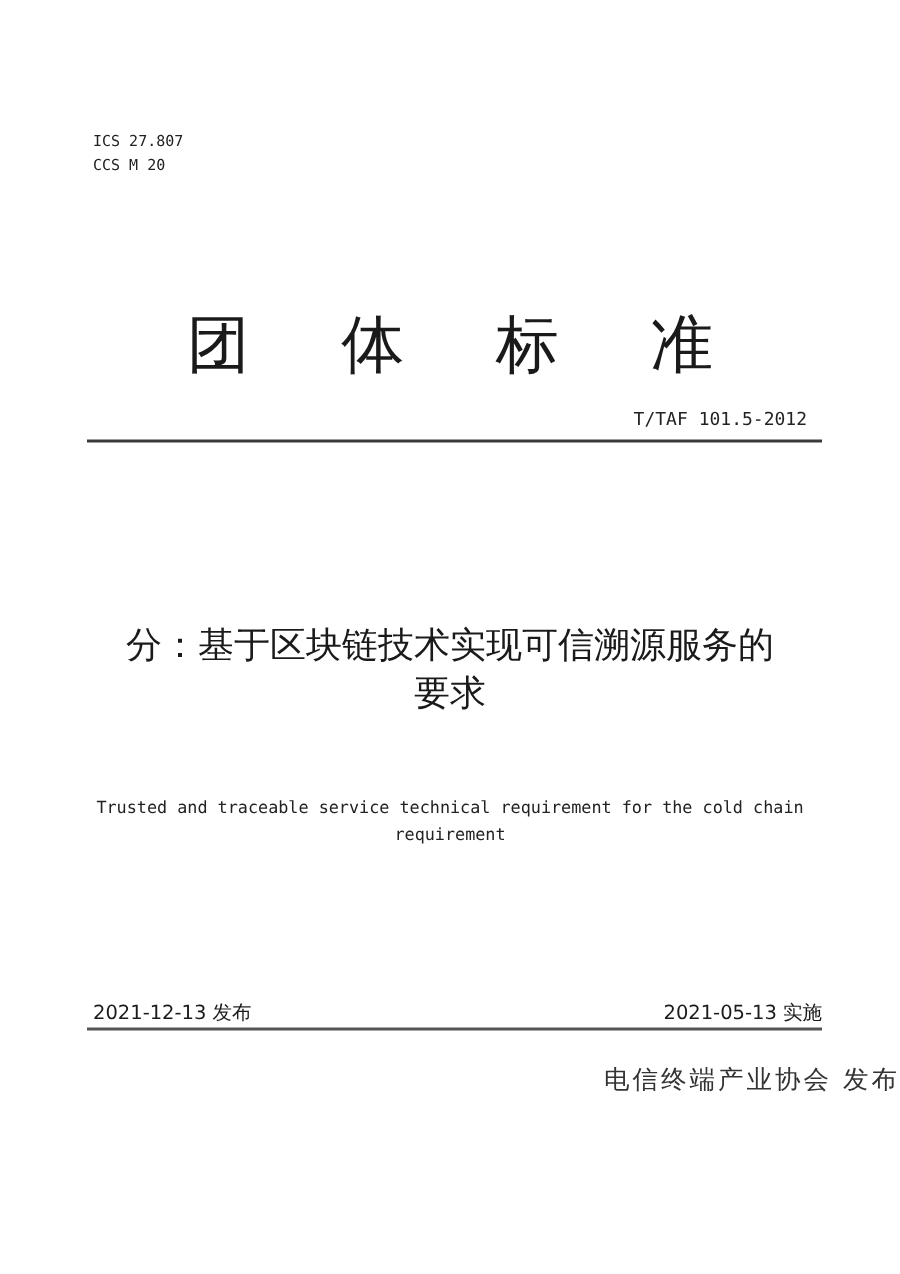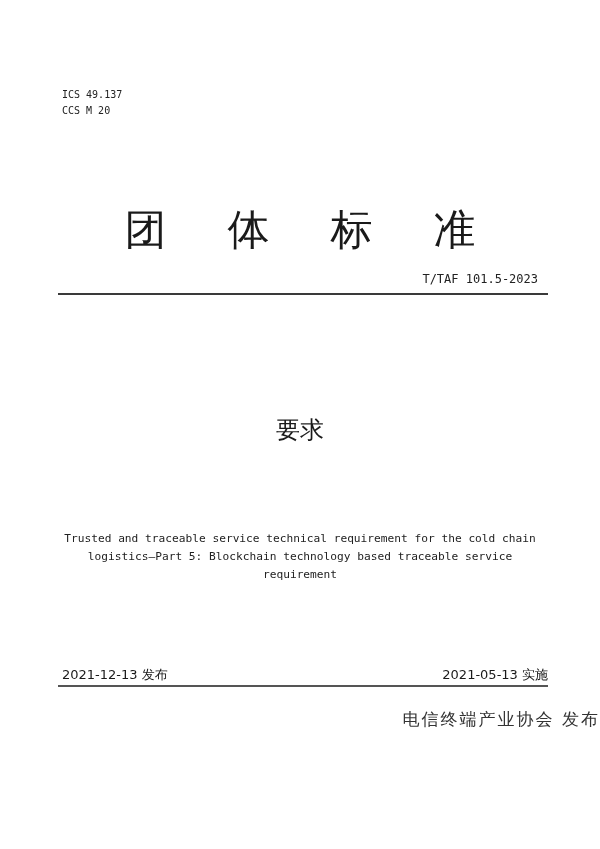--- a/index.html
+++ b/index.html
@@ -100,40 +100,40 @@
       text-align: right;
       font-family: "DejaVu Serif", "Liberation Serif", serif;
       font-size: 17px;
       letter-spacing: 2px;
       color: #333;
     }
   </style>
 </head>
 <body>
 
-<div class="abs classification" id="ics">ICS 49.137</div>
+<div class="abs classification" id="ics">ICS 27.807</div>
 <div class="abs classification" id="ccs">CCS M 20</div>
 
 <div class="abs doc-type">
   <span>团</span>
   <span>体</span>
   <span>标</span>
   <span>准</span>
 </div>
 
-<div class="abs std-number">T/TAF 101.5-2023</div>
+<div class="abs std-number">T/TAF 101.5-2012</div>
 <div class="abs rule" id="rule-top"></div>
 
 <div class="abs title-cn">
+  <div>分：基于区块链技术实现可信溯源服务的</div>
   <div>要求</div>
 </div>
 
 <div class="abs title-en">
   <div>Trusted and traceable service technical requirement for the cold chain</div>
-  <div>logistics—Part 5: Blockchain technology based traceable service</div>
   <div>requirement</div>
 </div>
 
 <div class="abs date" id="date-publish">2021-12-13 发布</div>
 <div class="abs date" id="date-implement">2021-05-13 实施</div>
 <div class="abs rule" id="rule-bottom"></div>
 
 <div class="abs publisher">电信终端产业协会  发布</div>
 
 </body></html>

